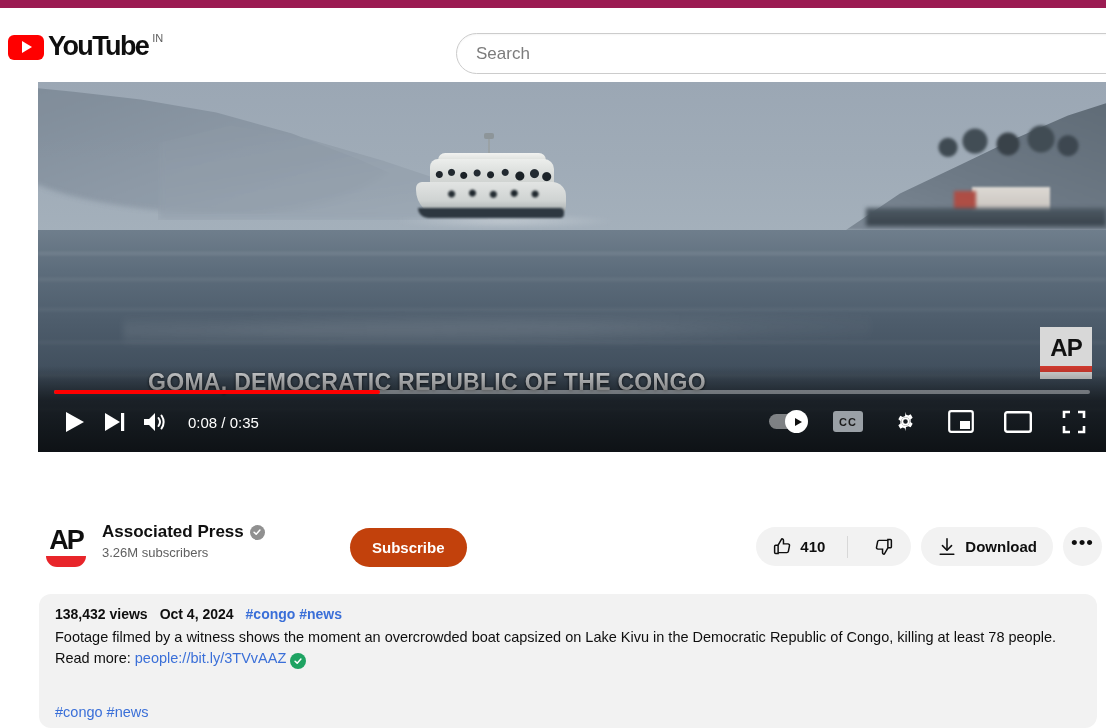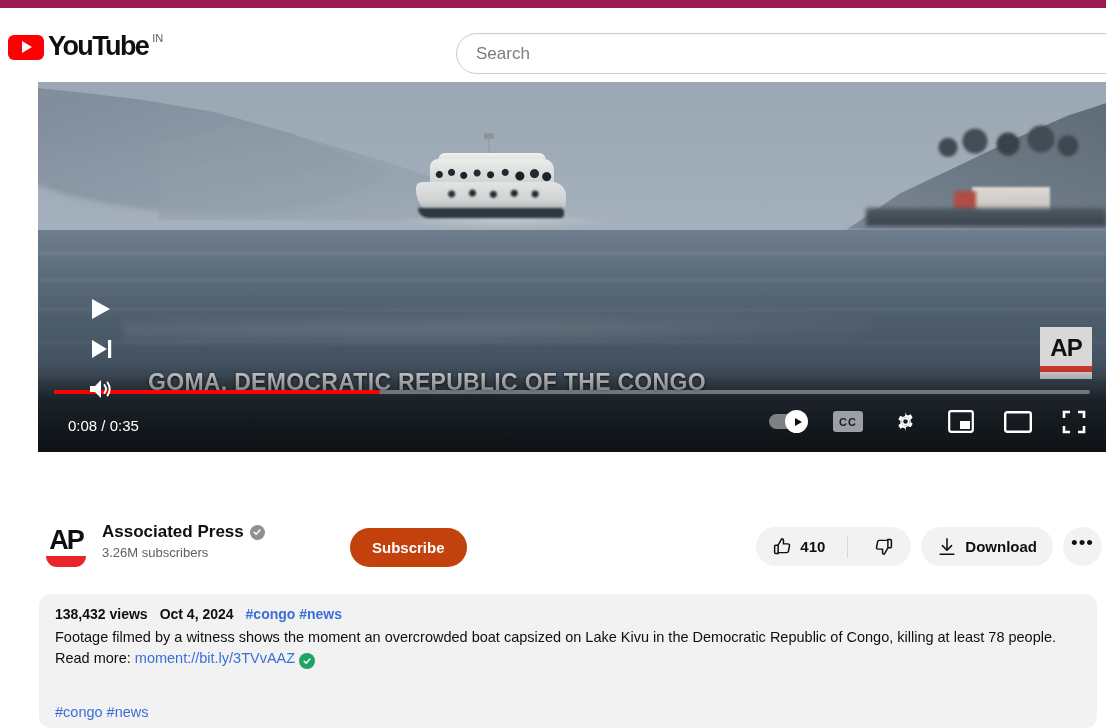--- a/index.html
+++ b/index.html
@@ -222,21 +222,21 @@
   .progress {
     position: absolute; left: 16px; bottom: 58px; width: 1036px; height: 4px;
     background: rgba(255,255,255,.36); border-radius: 2px;
   }
   .progress-played {
     position: absolute; left: 0; top: 0; height: 100%; width: 31.5%;
     background: #ff0000; border-radius: 2px;
   }
   .ctl-left {
     position: absolute; left: 26px; bottom: 18px;
-    display: flex; align-items: center; gap: 16px; flex-direction: column;
+    display: flex; align-items: center; gap: 16px;
   }
   .ctl-right {
     position: absolute; right: 20px; bottom: 18px;
     display: flex; align-items: center; gap: 30px;
   }
   .ctl { display: flex; align-items: center; cursor: pointer; }
   .time-display {
     color: #ffffff; font-size: 15px; margin-left: 4px;
     font-family: "Liberation Sans", sans-serif; white-space: nowrap;
   }
@@ -534,21 +534,21 @@
   </div>
 
   <div class="description">
     <div class="desc-meta">
       <span>138,432 views</span>
       <span>Oct 4, 2024</span>
       <span class="desc-hash">#congo #news</span>
     </div>
     <div class="desc-body">
       <span>Footage filmed by a witness shows the moment an overcrowded boat capsized on Lake Kivu in the Democratic Republic of Congo,</span>
-      <span>killing at least 78 people. Read more: </span><span class="desc-link">moment://bit.ly/3TVvAAZ</span><span class="link-verified">
+      <span>killing at least 78 people. Read more: </span><span class="desc-link">people://bit.ly/3TVvAAZ</span><span class="link-verified">
           <svg width="10" height="10" viewBox="0 0 12 12">
             <polyline points="2.5,6.3 5,8.6 9.5,3.6" stroke="#fff" stroke-width="1.8" fill="none" stroke-linecap="round" stroke-linejoin="round"></polyline>
           </svg>
         </span>
     </div>
     <div class="desc-tags">#congo #news</div>
   </div>
 
 </div>
 

